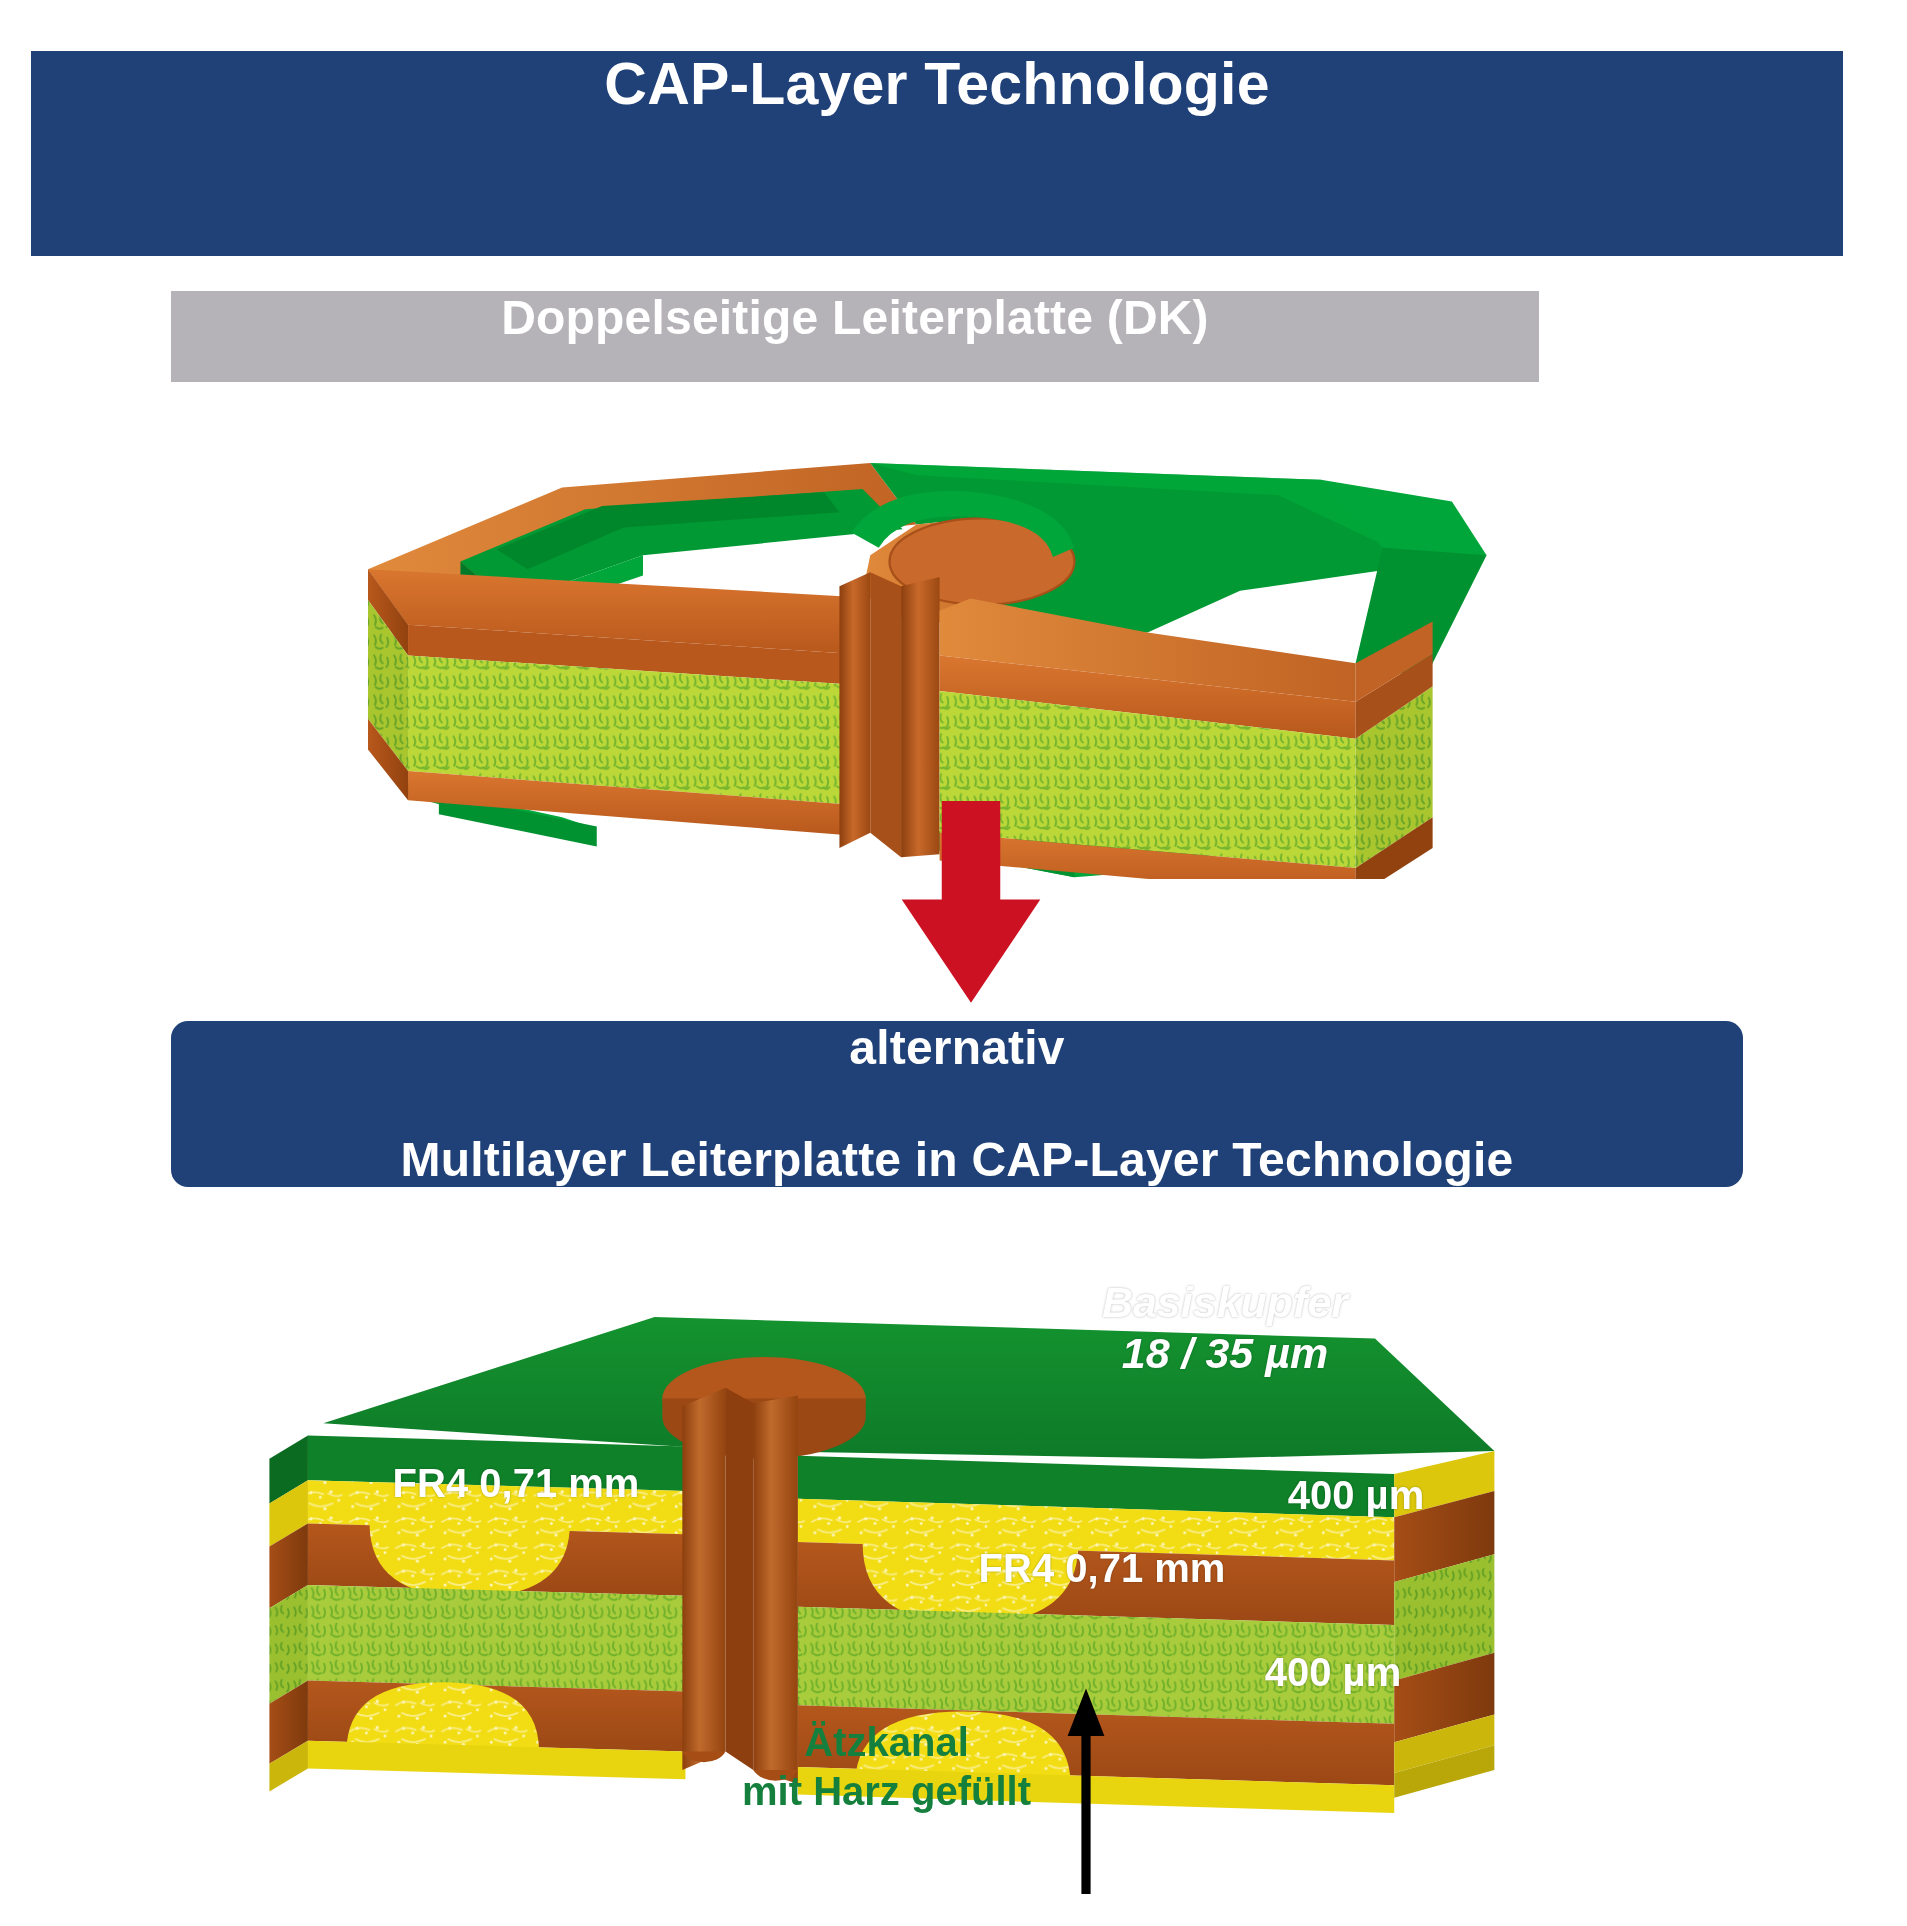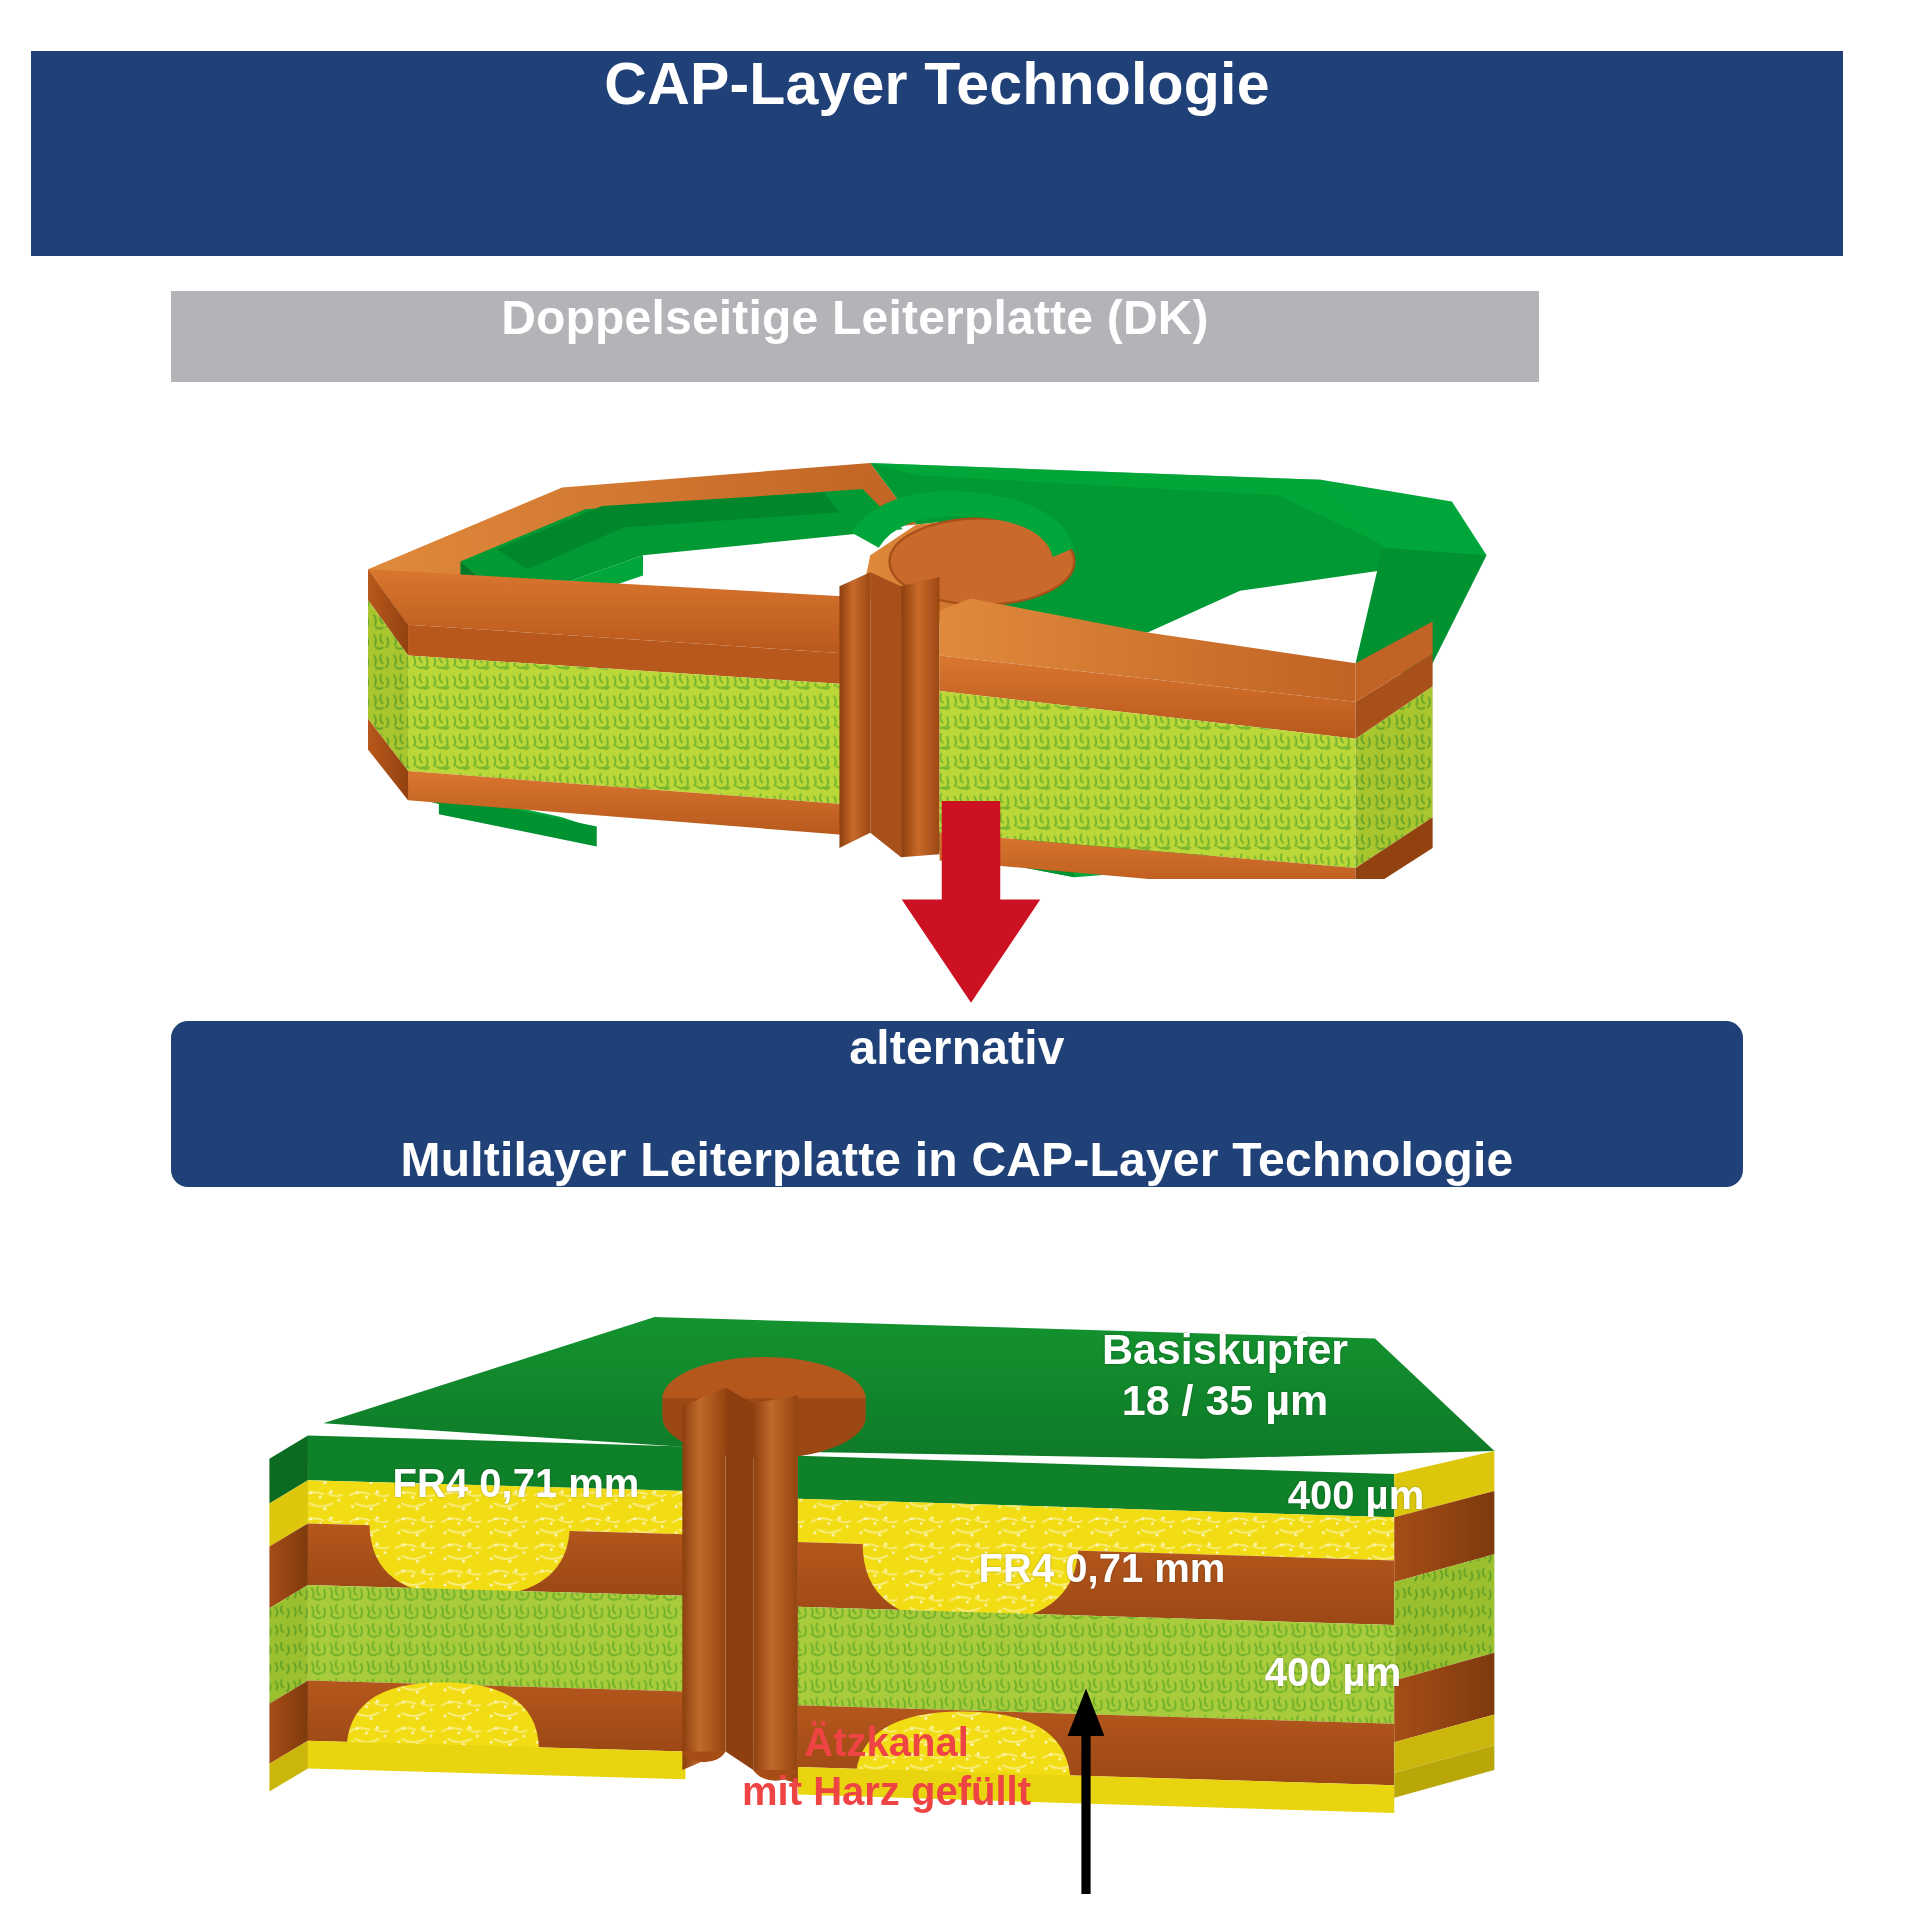--- a/index.html
+++ b/index.html
@@ -35,32 +35,32 @@
   .illus{position:absolute;}
   #pcb-double{left:331px;top:432px;width:1248px;height:447px;}
   #pcb-multilayer{left:254px;top:1252px;width:1433px;height:586px;}
 
   
   #transition-arrow{position:absolute;left:886px;top:801px;width:170px;height:204px;}
 
   
   #etch-caption{
     position:absolute;left:717px;top:1718px;width:339px;
-    text-align:center;color:#ef4444;font-weight:bold;
+    text-align:center;color:#15803d;font-weight:bold;
     font-size:40px;line-height:1.22;
   }
   #etch-arrow{position:absolute;left:1063px;top:1688px;width:46px;height:208px;}
 
   
   .fig-label{
     position:absolute;color:#ffffff;font-weight:bold;
     text-align:center;line-height:1.18;white-space:nowrap;
     text-shadow:0 0 2.3px rgba(0,0,0,.30);
   }
-  #lbl-basiskupfer{left:1063px;top:1324px;width:324px;font-size:43px;}
+  #lbl-basiskupfer{left:1063px;top:1277px;width:324px;font-size:43px;font-style:italic;}
   #lbl-fr4-left{left:362px;top:1460px;width:308px;font-size:40px;}
   #lbl-fr4-right{left:948px;top:1545px;width:308px;font-size:40px;}
   #lbl-400-top{left:1248px;top:1472px;width:216px;font-size:40px;}
   #lbl-400-bottom{left:1225px;top:1649px;width:216px;font-size:40px;}
 </style>
 </head>
 <body>
 
 <div class="banner" id="title-banner">
   <div class="l1">CAP-Layer Technologie</div>

